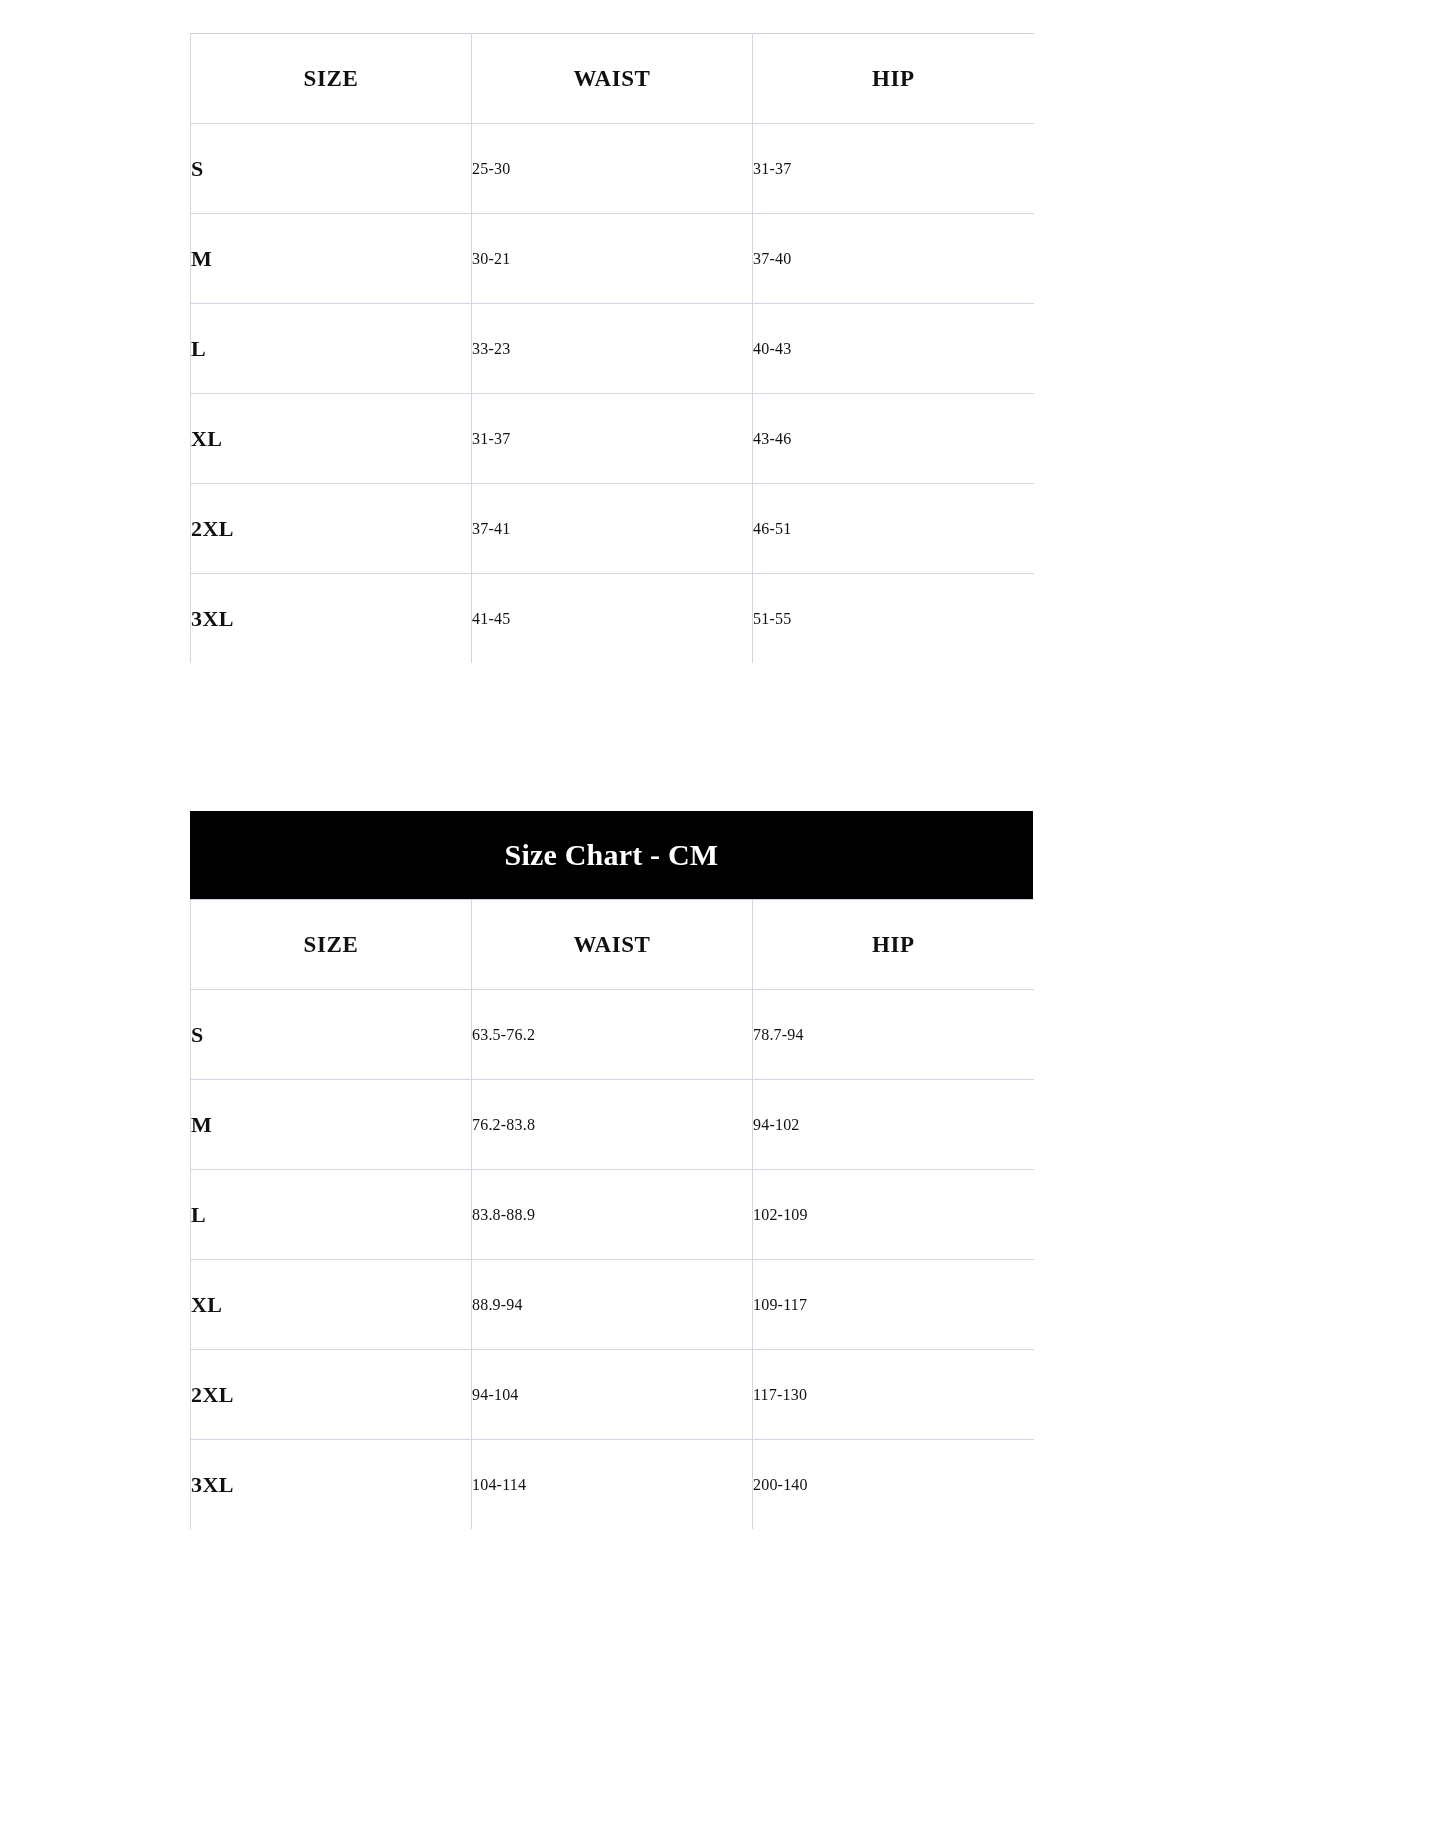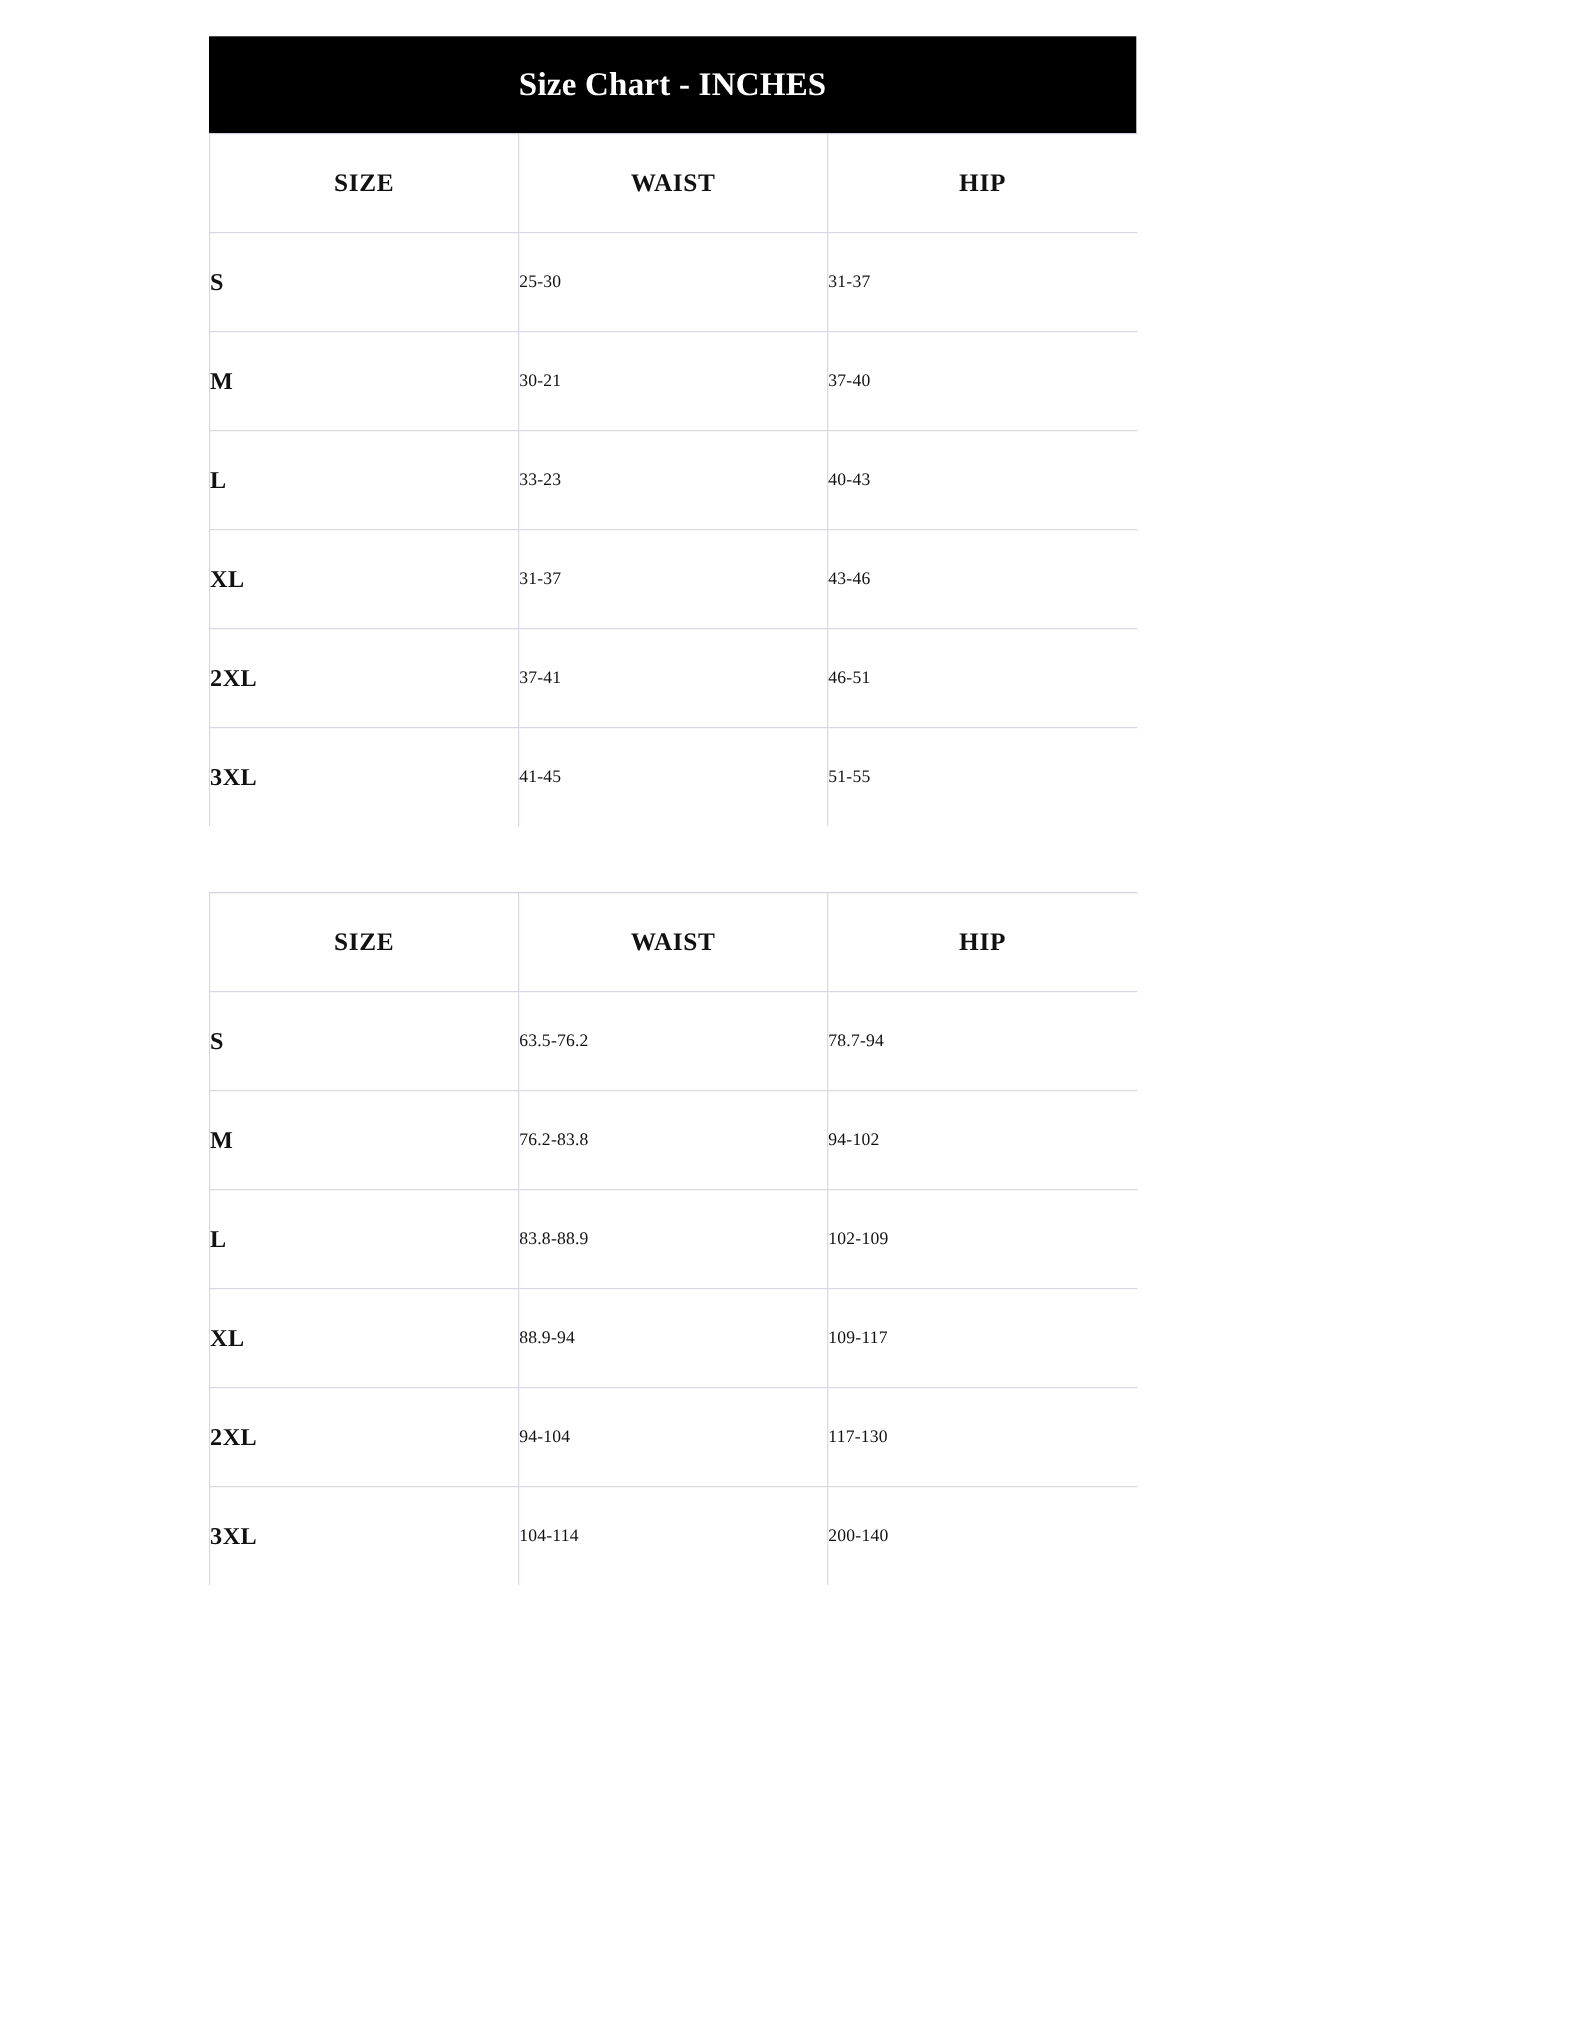--- a/index.html
+++ b/index.html
@@ -96,21 +96,20 @@
   table.size-table tr.clipped-row td {
     border-bottom: none;
   }
 </style>
 </head>
 <body>
 
 <div class="page">
 
   <div class="chart-block" id="chart-inches">
-    <div class="chart-title">Size Chart - INCHES</div>
 
     <table class="size-table">
       <colgroup>
         <col class="c-size">
           <col class="c-waist">
           <col class="c-hip">
       </colgroup>
       <thead>
         <tr>
           <th>SIZE</th>
@@ -147,20 +146,21 @@
         <tr class="clipped-row">
           <td class="size-cell">3XL</td>
           <td class="meas-cell">41-45</td>
           <td class="meas-cell">51-55</td>
         </tr>
       </tbody>
     </table>
   </div>
 
   <div class="chart-block" id="chart-cm">
+    <div class="chart-title">Size Chart - CM</div>
 
     <table class="size-table">
       <colgroup>
         <col class="c-size">
           <col class="c-waist">
           <col class="c-hip">
       </colgroup>
       <thead>
         <tr>
           <th>SIZE</th>

